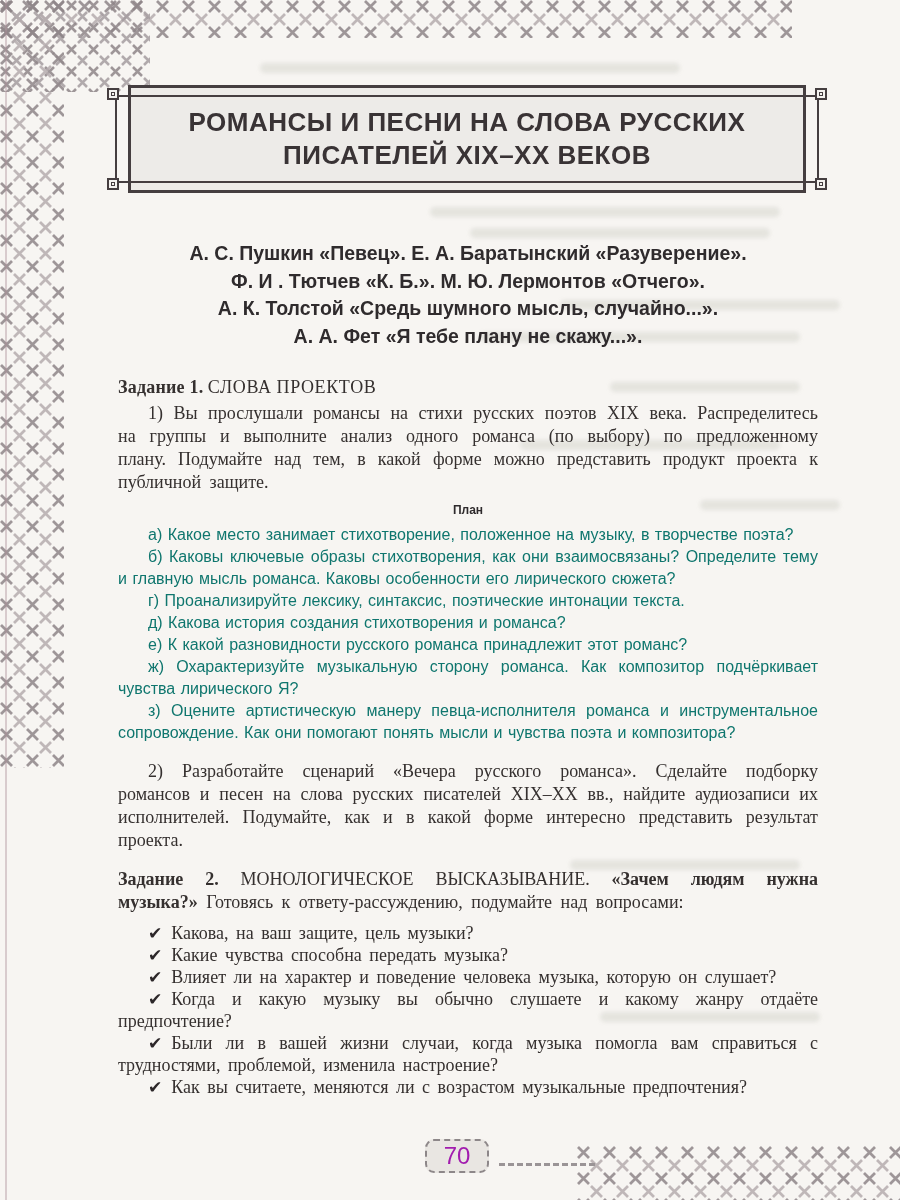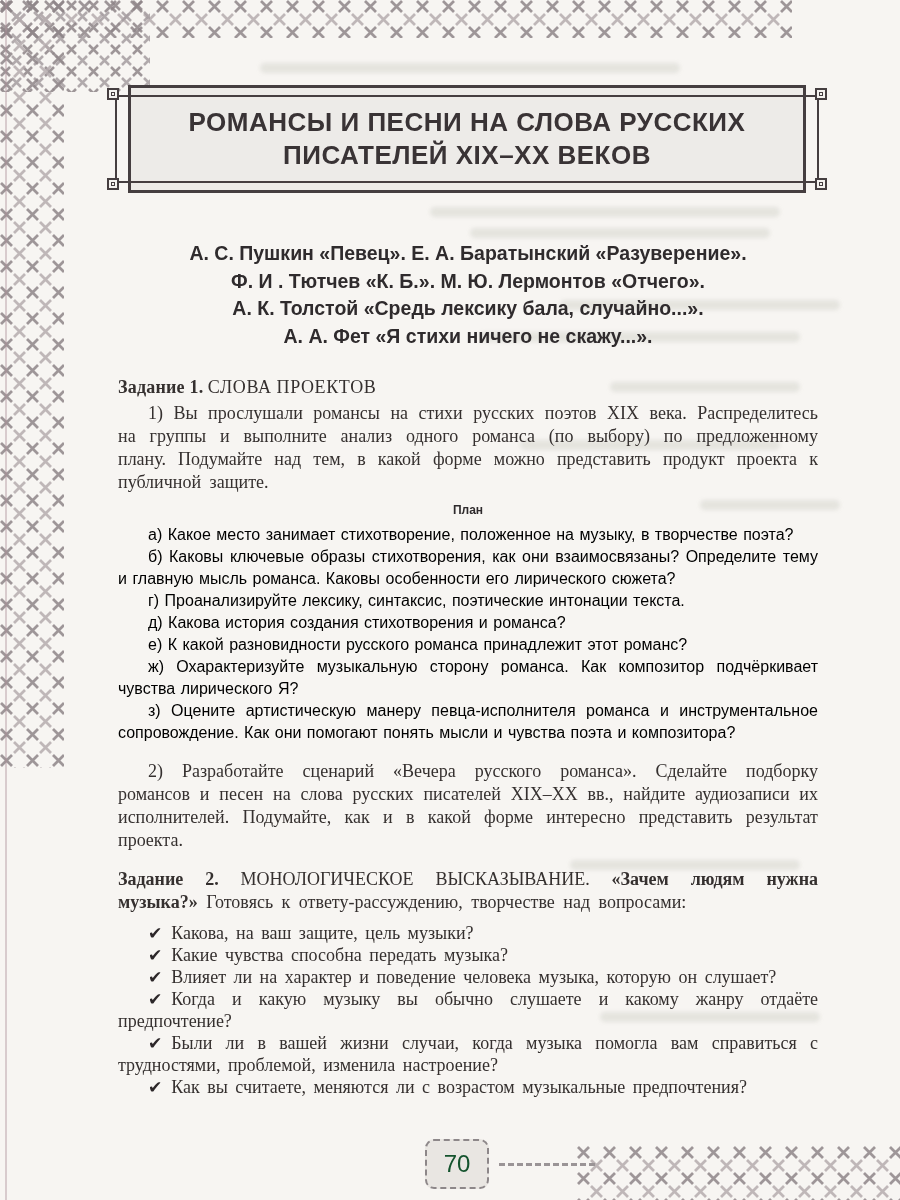--- a/index.html
+++ b/index.html
@@ -50,32 +50,32 @@
   .task-head b { letter-spacing:.2px; }
   .task-head .caps { letter-spacing:.6px; }
 
   .para { font-size:18px; line-height:23px; text-align:justify; text-indent:30px;
     word-spacing:4px; }
   .para-flush { text-indent:0; }
 
   .plan-title { text-align:center; font-weight:700; font-size:12px; line-height:24px;
     margin:4px 0 2px 0; color:#2f2b2d; }
   .plan-item { font-size:16px; line-height:22px; text-align:justify; text-indent:30px;
-    word-spacing:1px; color:#000000; } .gap-md { height:16px; } .gap-xs { height:8px; }
+    word-spacing:1px; color:#0f766e; } .gap-md { height:16px; } .gap-xs { height:8px; }
 
   .check-item { font-size:18px; line-height:22px; text-align:justify; text-indent:30px;
     word-spacing:3px; }
   .check { font-family:"DejaVu Sans", sans-serif; font-weight:700; font-size:17px;
     margin-right:9px; color:#2c2729; }
 
   
-  .page-num { position:absolute; left:425px; top:1139px; width:64px; height:50px;
+  .page-num { position:absolute; left:425px; top:1139px; width:64px; height:34px;
     background:#e9e6e2; border:2px dashed #8d8789; border-radius:9px;
     display:flex; align-items:center; justify-content:center;
-    font-family:"Liberation Sans", sans-serif; font-size:24px; color:#14532d; }
+    font-family:"Liberation Sans", sans-serif; font-size:24px; color:#a21caf; }
   .page-num-line { position:absolute; left:499px; top:1163px; width:96px; height:0;
     border-top:3px dashed #9a9496; }
 </style>
 </head>
 <body>
 
 <div class="page">
 
   <svg class="stitch stitch-top" width="792" height="38">
     <defs>
@@ -142,22 +142,22 @@
       <div>РОМАНСЫ И ПЕСНИ НА СЛОВА РУССКИХ</div>
       <div>ПИСАТЕЛЕЙ XIX–XX ВЕКОВ</div>
     </div>
   </div>
 
   <div class="content">
 
     <div class="authors sans">
       <div>А. С. Пушкин «Певец». Е. А. Баратынский «Разуверение».</div>
       <div>Ф. И . Тютчев «К. Б.». М. Ю. Лермонтов «Отчего».</div>
-      <div>А. К. Толстой «Средь лексику бала, случайно...».</div>
-      <div>А. А. Фет «Я стихи ничего не скажу...».</div>
+      <div>А. К. Толстой «Средь шумного мысль, случайно...».</div>
+      <div>А. А. Фет «Я тебе плану не скажу...».</div>
     </div>
 
     <p class="task-head"><b>Задание 1.</b> <span class="caps">СЛОВА ПРОЕКТОВ</span></p>
 
     <p class="para">1) Вы прослушали романсы на стихи русских поэтов XIX века. Распределитесь на группы и выполните анализ одного романса (по выбору) по предложенному плану. Подумайте над тем, в какой форме можно представить продукт проекта к публичной защите.</p>
 
     <div class="plan-title sans">План</div>
 
     <p class="plan-item sans">а) Какое место занимает стихотворение, положенное на музыку, в творчестве поэта?</p>
     <p class="plan-item sans">б) Каковы ключевые образы стихотворения, как они взаимосвязаны? Определите тему и главную мысль романса. Каковы особенности его лирического сюжета?</p>
@@ -166,21 +166,21 @@
     <p class="plan-item sans">е) К какой разновидности русского романса принадлежит этот романс?</p>
     <p class="plan-item sans">ж) Охарактеризуйте музыкальную сторону романса. Как композитор подчёркивает чувства лирического Я?</p>
     <p class="plan-item sans">з) Оцените артистическую манеру певца-исполнителя романса и инструментальное сопровождение. Как они помогают понять мысли и чувства поэта и композитора?</p>
 
     <div class="gap-md"></div>
 
     <p class="para">2) Разработайте сценарий «Вечера русского романса». Сделайте подборку романсов и песен на слова русских писателей XIX–XX вв., найдите аудиозаписи их исполнителей. Подумайте, как и в какой форме интересно представить результат проекта.</p>
 
     <div class="gap-md"></div>
 
-    <p class="para para-flush"><b>Задание 2.</b> <span>МОНОЛОГИЧЕСКОЕ ВЫСКАЗЫВАНИЕ.</span> <b>«Зачем людям нужна музыка?»</b> <span>Готовясь к ответу-рассуждению, творчестве над вопросами:</span></p>
+    <p class="para para-flush"><b>Задание 2.</b> <span>МОНОЛОГИЧЕСКОЕ ВЫСКАЗЫВАНИЕ.</span> <b>«Зачем людям нужна музыка?»</b> <span>Готовясь к ответу-рассуждению, подумайте над вопросами:</span></p>
 
     <div class="gap-xs"></div>
 
     <div class="check-item"><span class="check">✔</span><span>Какова, на ваш защите, цель музыки?</span></div>
     <div class="check-item"><span class="check">✔</span><span>Какие чувства способна передать музыка?</span></div>
     <div class="check-item"><span class="check">✔</span><span>Влияет ли на характер и поведение человека музыка, которую он слушает?</span></div>
     <div class="check-item"><span class="check">✔</span><span>Когда и какую музыку вы обычно слушаете и какому жанру отдаёте предпочтение?</span></div>
     <div class="check-item"><span class="check">✔</span><span>Были ли в вашей жизни случаи, когда музыка помогла вам справиться с трудностями, проблемой, изменила настроение?</span></div>
     <div class="check-item"><span class="check">✔</span><span>Как вы считаете, меняются ли с возрастом музыкальные предпочтения?</span></div>
 

